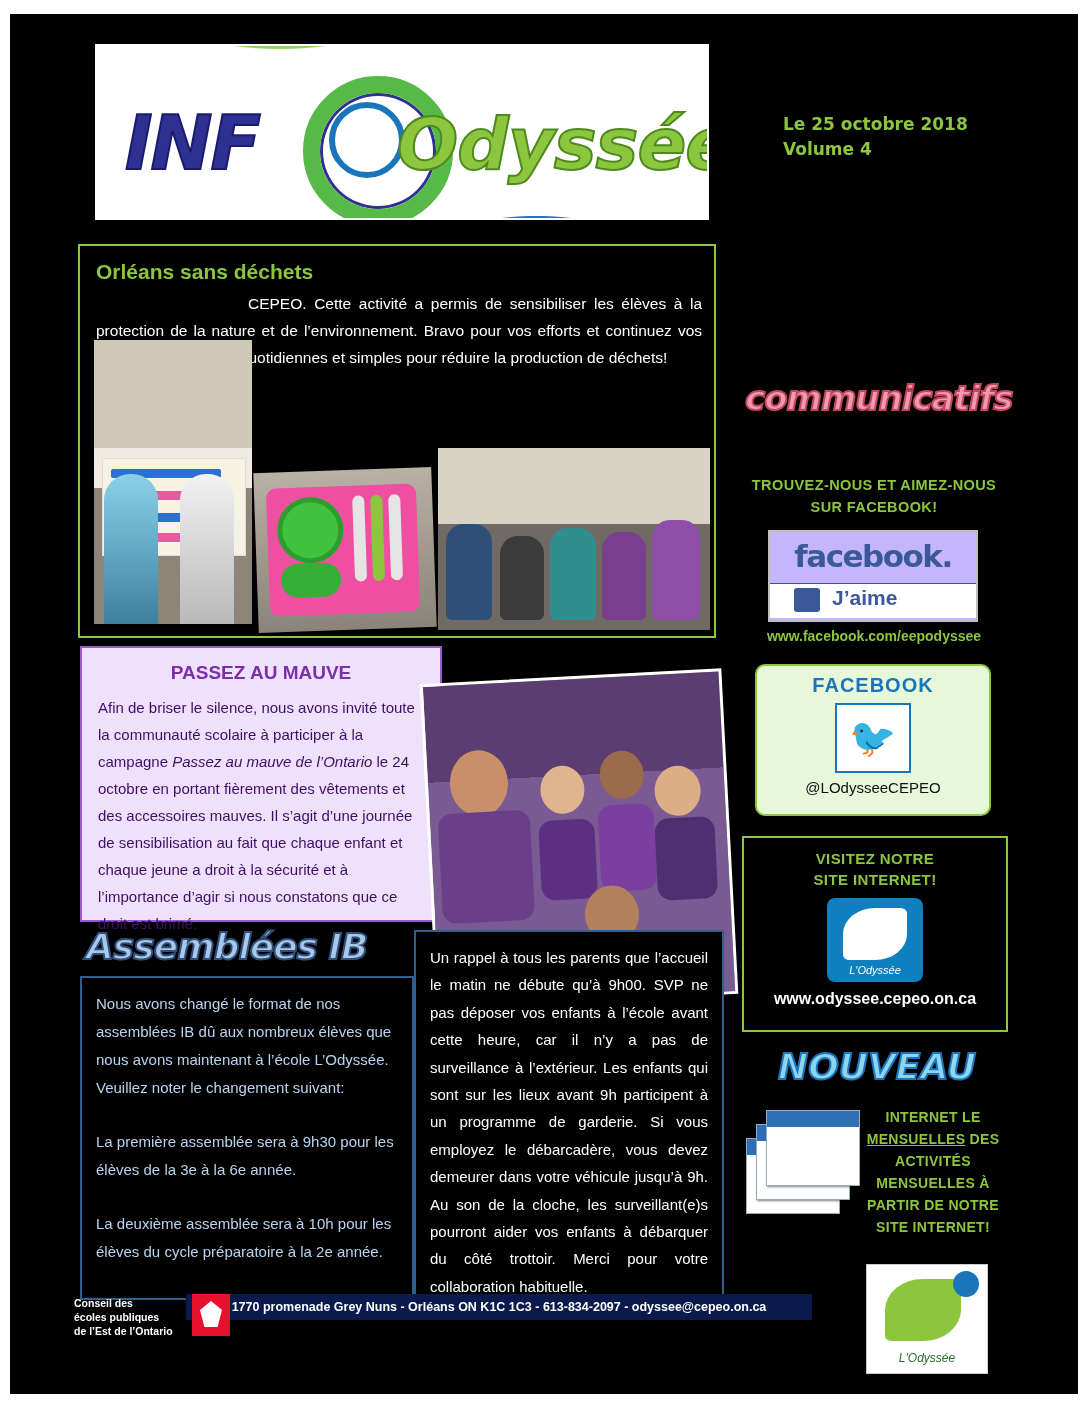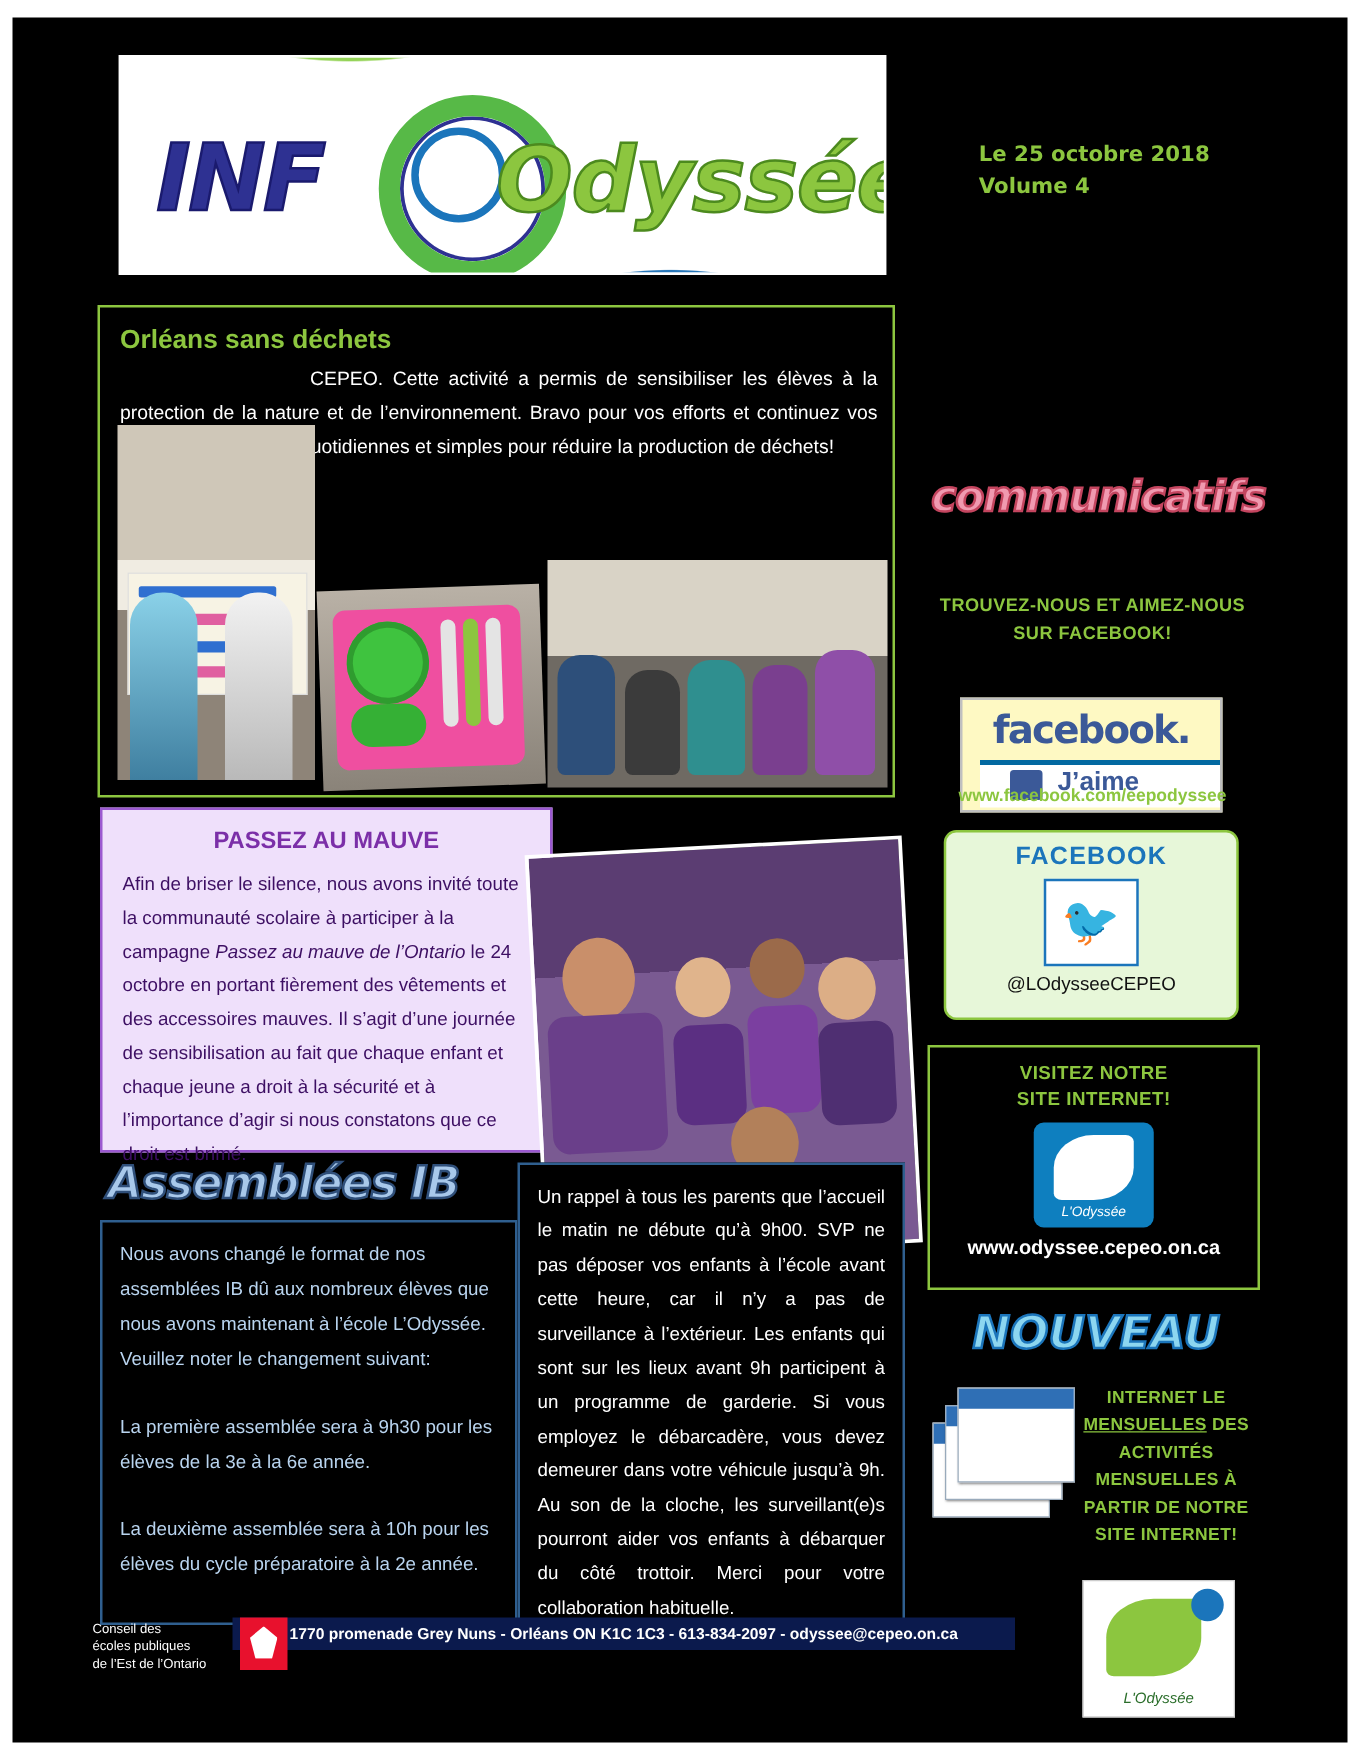--- a/index.html
+++ b/index.html
@@ -79,23 +79,23 @@
 
   
   .a4{position:absolute;left:414px;top:930px;width:306px;height:368px;background:#000;border:2px solid #2f5f8f;}
   .a4 p{margin:12px 14px 0 14px;font-size:15px;color:#ffffff;line-height:27.4px;text-align:justify;}
 
   
   .communicatifs{position:absolute;left:745px;top:378px;width:260px;text-align:center;
      font-family:"DejaVu Sans",sans-serif;font-weight:bold;font-style:italic;font-size:34px;
      color:#f09ab0;-webkit-text-stroke:2px #c4455f;letter-spacing:-1px;}
   .fb-lead{position:absolute;left:740px;top:474px;width:268px;text-align:center;color:#8cc63f;font-weight:bold;font-size:14.5px;line-height:22px;letter-spacing:.4px;}
-  .fb-box{position:absolute;left:768px;top:530px;width:206px;height:88px;background:#fef9c3;border:2px solid #bfbfbf;margin-top:28px;}
+  .fb-box{position:absolute;left:768px;top:530px;width:206px;height:88px;background:#c4b5fd;border:2px solid #bfbfbf;}
   .fb-word{margin:6px 0 0 0;text-align:center;font-family:"DejaVu Sans",sans-serif;font-weight:bold;font-size:31px;color:#3b5998;letter-spacing:-1.5px;}
-  .fb-jaime{position:absolute;left:14px;right:0;bottom:2px;height:34px;background:#ffffff;border-top:4px solid #0369a1;}
+  .fb-jaime{position:absolute;left:0;right:0;bottom:2px;height:34px;background:#ffffff;border-top:1px solid #0369a1;}
   .fb-btn{position:absolute;left:24px;top:4px;width:26px;height:24px;background:#3b5998;border-radius:3px;}
   .fb-jaime span{position:absolute;left:62px;top:2px;font-size:21px;color:#3b5998;font-weight:bold;}
   .fb-url{position:absolute;left:740px;top:628px;width:268px;text-align:center;color:#8cc63f;font-weight:bold;font-size:14px;}
 
   .tw-box{position:absolute;left:755px;top:664px;width:232px;height:148px;background:#e7f7d9;border:2px solid #8cc63f;border-radius:10px;text-align:center;}
   .tw-title{margin-top:8px;font-size:20px;font-weight:bold;color:#1b75bb;letter-spacing:1px;}
   .tw-sq{margin:6px auto 0 auto;width:72px;height:66px;background:#ffffff;border:2px solid #1b75bb;position:relative;}
   .tw-bird{position:absolute;left:12px;top:14px;width:48px;height:38px;color:#1da1f2;font-size:38px;line-height:38px;}
   .tw-handle{margin-top:6px;font-size:15px;color:#111;}
 
@@ -110,21 +110,21 @@
      font-family:"DejaVu Sans",sans-serif;font-weight:bold;font-style:italic;font-size:36px;
      color:#8cd6f0;-webkit-text-stroke:2px #1b75bb;}
   .cal-ico{position:absolute;left:740px;top:1098px;width:150px;height:140px;}
   .cal-sheet{position:absolute;background:#ffffff;border:1px solid #9ab;box-shadow:1px 1px 2px rgba(0,0,0,.5);}
   .cal-head{position:absolute;left:0;right:0;top:0;height:16px;background:#2f6fb5;}
   .nouveau-txt{position:absolute;left:862px;top:1106px;width:142px;text-align:center;color:#8cc63f;font-weight:bold;font-size:14px;line-height:22px;letter-spacing:.3px;}
   .nouveau-txt u{color:#8cc63f;}
 
   .footer-bar{position:absolute;left:186px;top:1294px;width:626px;height:26px;background:#0b1a4d;color:#ffffff;font-size:12.5px;font-weight:bold;display:flex;align-items:center;justify-content:center;}
   .cepeo-logo{position:absolute;left:52px;top:1292px;width:180px;height:54px;}
-  .cepeo-text{position:absolute;left:22px;top:4px;font-size:10.5px;color:#ffffff;line-height:14px;}
+  .cepeo-text{position:absolute;left:22px;top:4px;font-size:10.5px;color:#ffffff;line-height:14px;font-weight:bold;}
   .cepeo-mark{position:absolute;left:140px;top:2px;width:38px;height:42px;background:#e8112d;}
   .cepeo-mark:after{content:"";position:absolute;left:8px;top:7px;width:22px;height:26px;background:#ffffff;clip-path:polygon(50% 0,100% 35%,80% 100%,20% 100%,0 35%);}
   .school-badge{position:absolute;left:866px;top:1264px;width:120px;height:108px;background:#ffffff;border:1px solid #cccccc;}
   .school-badge .leaf{position:absolute;left:18px;top:14px;width:76px;height:62px;background:#8cc63f;border-radius:50% 8% 50% 8%;}
   .school-badge .ball{position:absolute;right:8px;top:6px;width:26px;height:26px;border-radius:50%;background:#1b75bb;}
   .school-badge .txt{position:absolute;left:0;right:0;bottom:8px;text-align:center;font-size:12px;font-style:italic;color:#2b6e2b;}
 </style>
 </head>
 <body>
 

